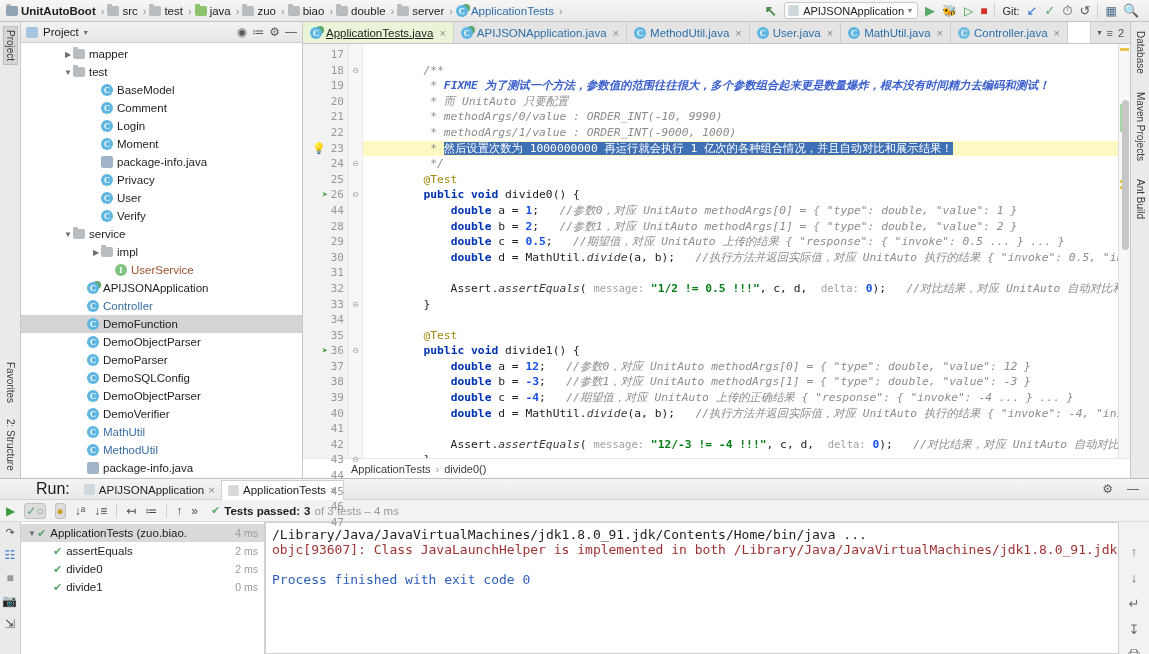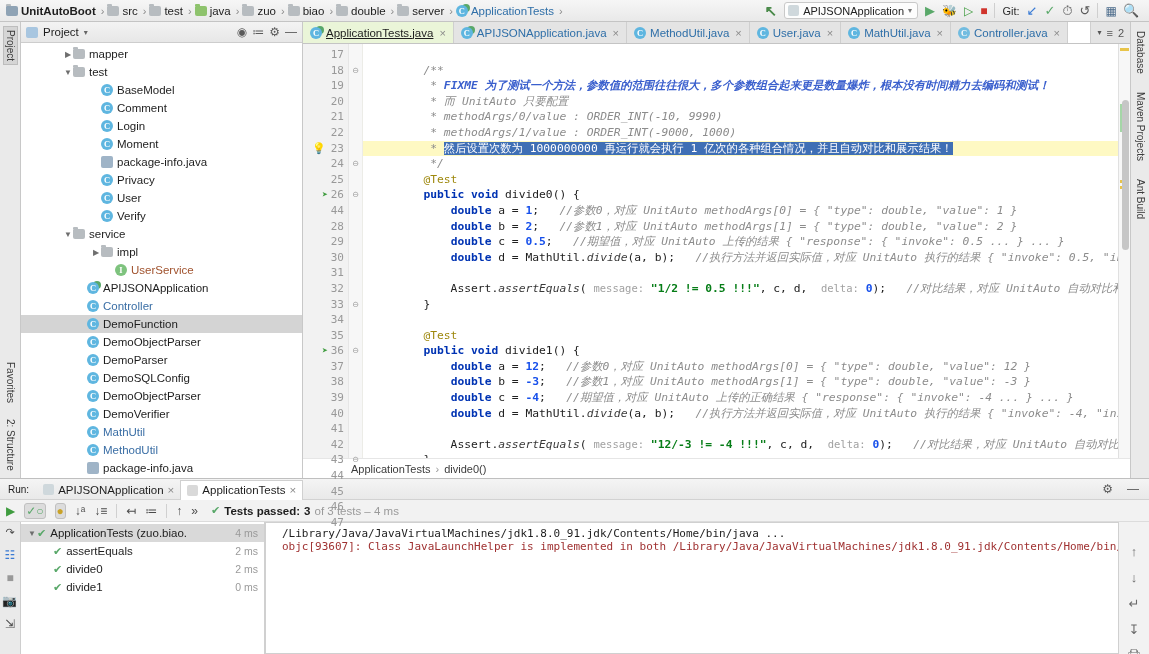--- a/index.html
+++ b/index.html
@@ -189,21 +189,21 @@
   .run-panel {
     height: 176px; min-height: 176px;
     background: #f2f2f2; border-top: 1px solid #bfbfbf;
     display: flex; flex-direction: column;
   }
   .run-head {
     height: 21px; min-height: 21px; display: flex; align-items: center;
     padding: 0 4px; gap: 8px; border-bottom: 1px solid #d2d2d2;
     background: linear-gradient(#f4f4f4,#e9e9e9);
   }
-  .run-lbl { font-size: 10px; color: #1d1d1d; padding-left: 4px; }
+  .run-lbl { font-size: 16px; color: #1d1d1d; padding-left: 4px; margin-left: 28px; }
   .rtab {
     display: flex; align-items: center; gap: 4px; padding: 0 6px; height: 20px;
     font-size: 11.5px; color: #1d1d1d;
   }
   .rtab.active { background: #fff; border: 1px solid #d0d0d0; border-bottom: none; }
   .rtab .x { color: #8a8a8a; }
   .run-head .spacer { flex: 1; }
 
   .run-toolbar {
     height: 22px; min-height: 22px; display: flex; align-items: center;
@@ -231,22 +231,22 @@
     display: flex; align-items: center; height: 18px; font-size: 11.5px;
     padding-right: 6px; white-space: nowrap;
   }
   .ttrow.selected { background: #d9d9d9; }
   .ttrow .nm { flex: 1; margin-left: 4px; color: #1d1d1d; }
   .ttrow .ms { color: #9a9a9a; font-size: 10.5px; }
   .ok { color: #59a869; font-size: 11px; }
 
   .console {
     flex: 1; background: #fff; border: 1px solid #d0d0d0; margin: 0;
-    font-family: "DejaVu Sans Mono", monospace; font-size: 11px;
-    padding: 4px 16px; overflow: hidden; white-space: pre; min-width: 0;
+    font-family: "DejaVu Sans Mono", monospace; font-size: 13px;
+    padding: 4px 6px; overflow: hidden; white-space: pre; min-width: 0;
   }
   .console .path { color: #1d1d1d; }
   .console .objc { color: #a03232; }
   .console .proc { color: #2b5fbb; }
 
   .console-rail {
     width: 30px; min-width: 30px; background: #f2f2f2;
     display: flex; flex-direction: column; align-items: center; gap: 11px; padding-top: 22px;
   }
   .cr-ico { font-size: 13px; color: #6a6a6a; }
@@ -678,21 +678,21 @@
             <span class="ms">2 ms</span>
           </div>
           <div class="ttrow" style="padding-left: 22px;">
             <span class="tw"></span>
             <span class="ok">✔</span>
             <span class="nm">divide1</span>
             <span class="ms">0 ms</span>
           </div>
         </div>
 
-      <div class="console" id="console"><div class="path">/Library/Java/JavaVirtualMachines/jdk1.8.0_91.jdk/Contents/Home/bin/java ...</div><div class="objc">objc[93607]: Class JavaLaunchHelper is implemented in both /Library/Java/JavaVirtualMachines/jdk1.8.0_91.jdk/Contents/Home/bin/java a</div><div class="path">&nbsp;</div></div>
+      <div class="console" id="console"><div class="path">/Library/Java/JavaVirtualMachines/jdk1.8.0_91.jdk/Contents/Home/bin/java ...</div><div class="objc">objc[93607]: Class JavaLaunchHelper is implemented in both /Library/Java/JavaVirtualMachines/jdk1.8.0_91.jdk/Contents/Home/bin/java a</div><div class="path">&nbsp;</div><div class="proc">Process finished with exit code 0</div></div>
 
       <div class="console-rail">
         <span class="cr-ico">↑</span>
         <span class="cr-ico">↓</span>
         <span class="cr-ico">↵</span>
         <span class="cr-ico">↧</span>
         <span class="cr-ico">🖨</span>
 
       </div>
     </div>

